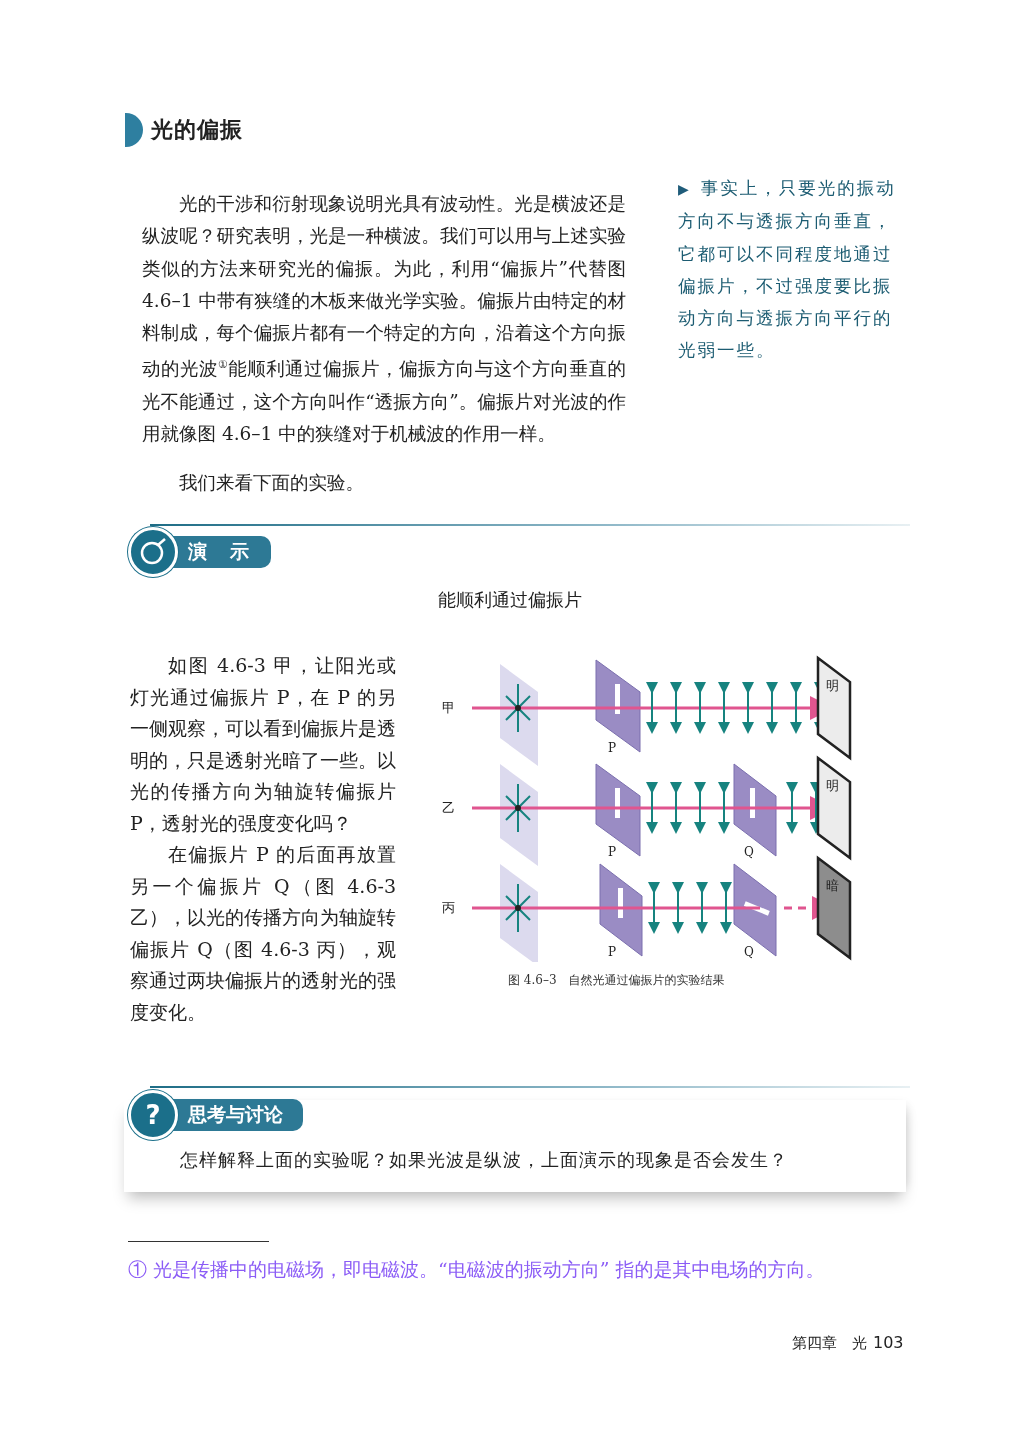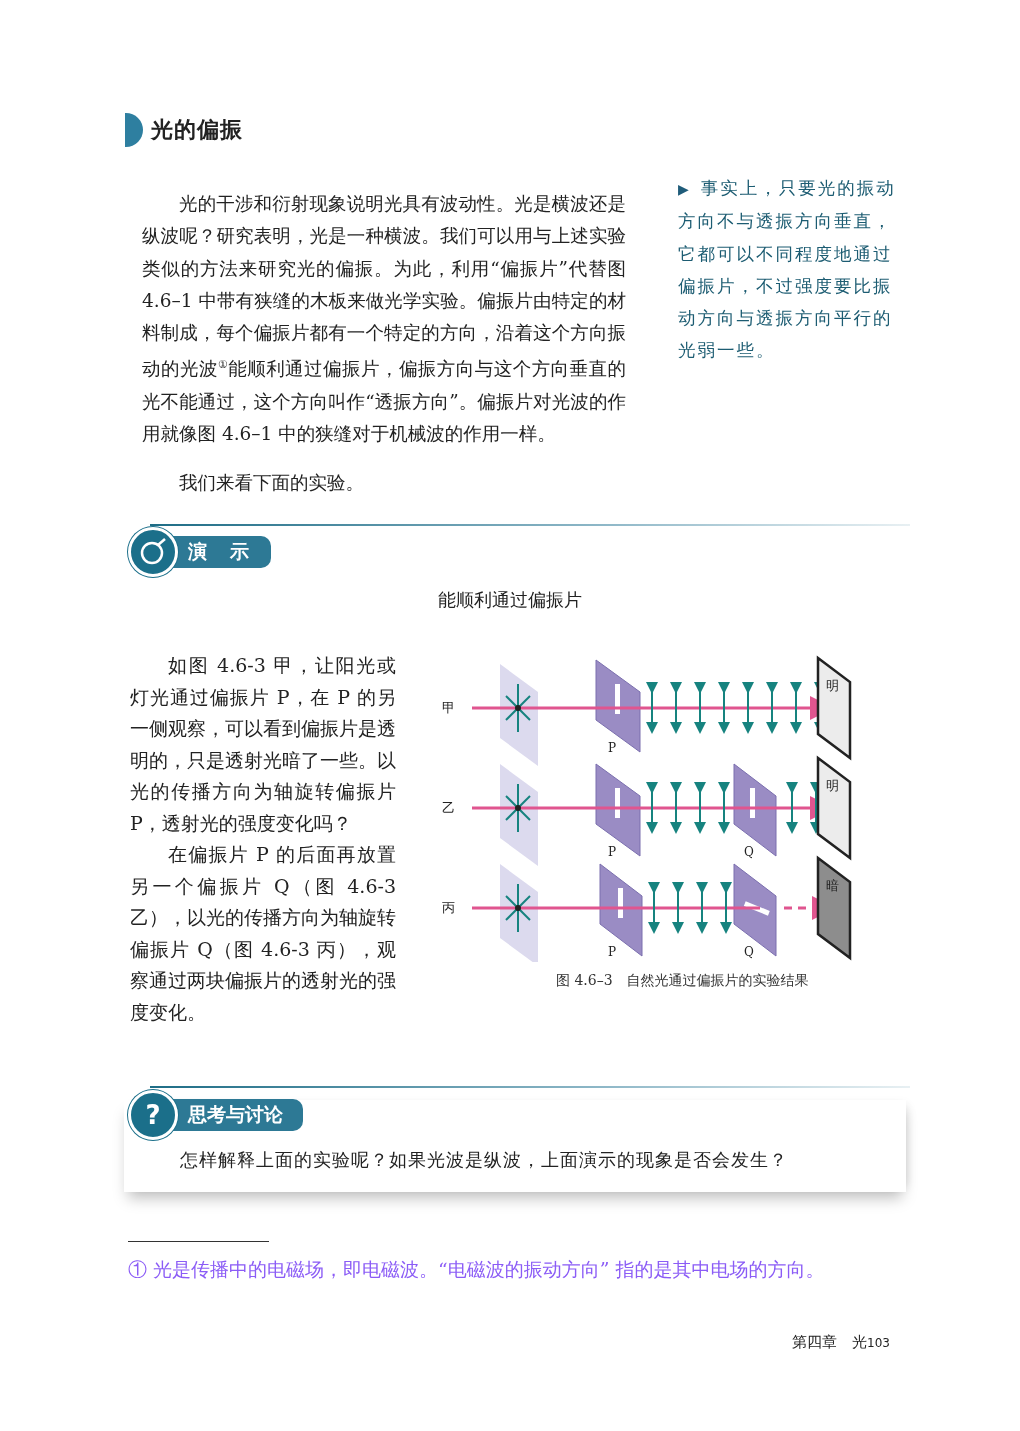--- a/index.html
+++ b/index.html
@@ -19,28 +19,28 @@
   .badge { display:flex; align-items:center;justify-content:flex-end; }
   .badge-circle { width:44px; height:44px; border-radius:50%; background:#1b6f8a; border:3px solid #fff;
                   box-shadow:0 0 0 1px #1b6f8a; display:flex; align-items:center; justify-content:center; position:relative; z-index:2; }
   .badge-label { height:32px; background:#2d7995; color:#fff; font-weight:bold; font-size:19px; display:flex; align-items:center;
                  padding:0 20px 0 22px; margin-left:-12px; border-radius:0 10px 10px 0; letter-spacing:2px; }
   .demo-title { left:0; width:1020px; top:588px; text-align:center; font-size:18px; color:#222; }
   .demo-text { left:130px; top:650px; width:266px; font-size:19px; line-height:31.5px;
                font-family:"DejaVu Serif", serif; color:#222; text-align:justify; }
   .demo-text p { margin:0; text-indent:2em; }
   .fig { left:432px; top:652px; }
-  .fig-caption { left:508px; top:972px; font-size:14px; color:#333; font-family:"DejaVu Serif", serif;margin-left:48px; }
+  .fig-caption { left:508px; top:972px; font-size:12px; color:#333; font-family:"DejaVu Serif", serif; }
   .discuss-box { left:124px; top:1100px; width:782px; height:92px; background:#fff;
                  box-shadow:0 10px 14px -4px rgba(0,0,0,0.25), 6px 0 10px -6px rgba(0,0,0,0.15); }
   .discuss-q { left:180px; top:1148px; font-size:18px; color:#222; font-family:"DejaVu Serif", serif; letter-spacing:1px; }
   .foot-rule { left:128px; top:1241px; width:141px; height:1px; background:#333; }
   .footnote { left:128px; top:1257px; font-size:19px; color:#8b5cf6; font-family:"DejaVu Serif", serif; }
   .page-foot { left:792px; top:1333px; font-size:15px; color:#222; }
-  .page-foot .num { font-size:12px; }
+  .page-foot .num { font-size:16px; margin-left:6px; }
 </style>
 </head>
 <body>
 
 <div class="abs sec-title">
   <div class="sec-mark"></div>
   <span class="sec-text">光的偏振</span>
 </div>
 
 <div class="abs body-text">

